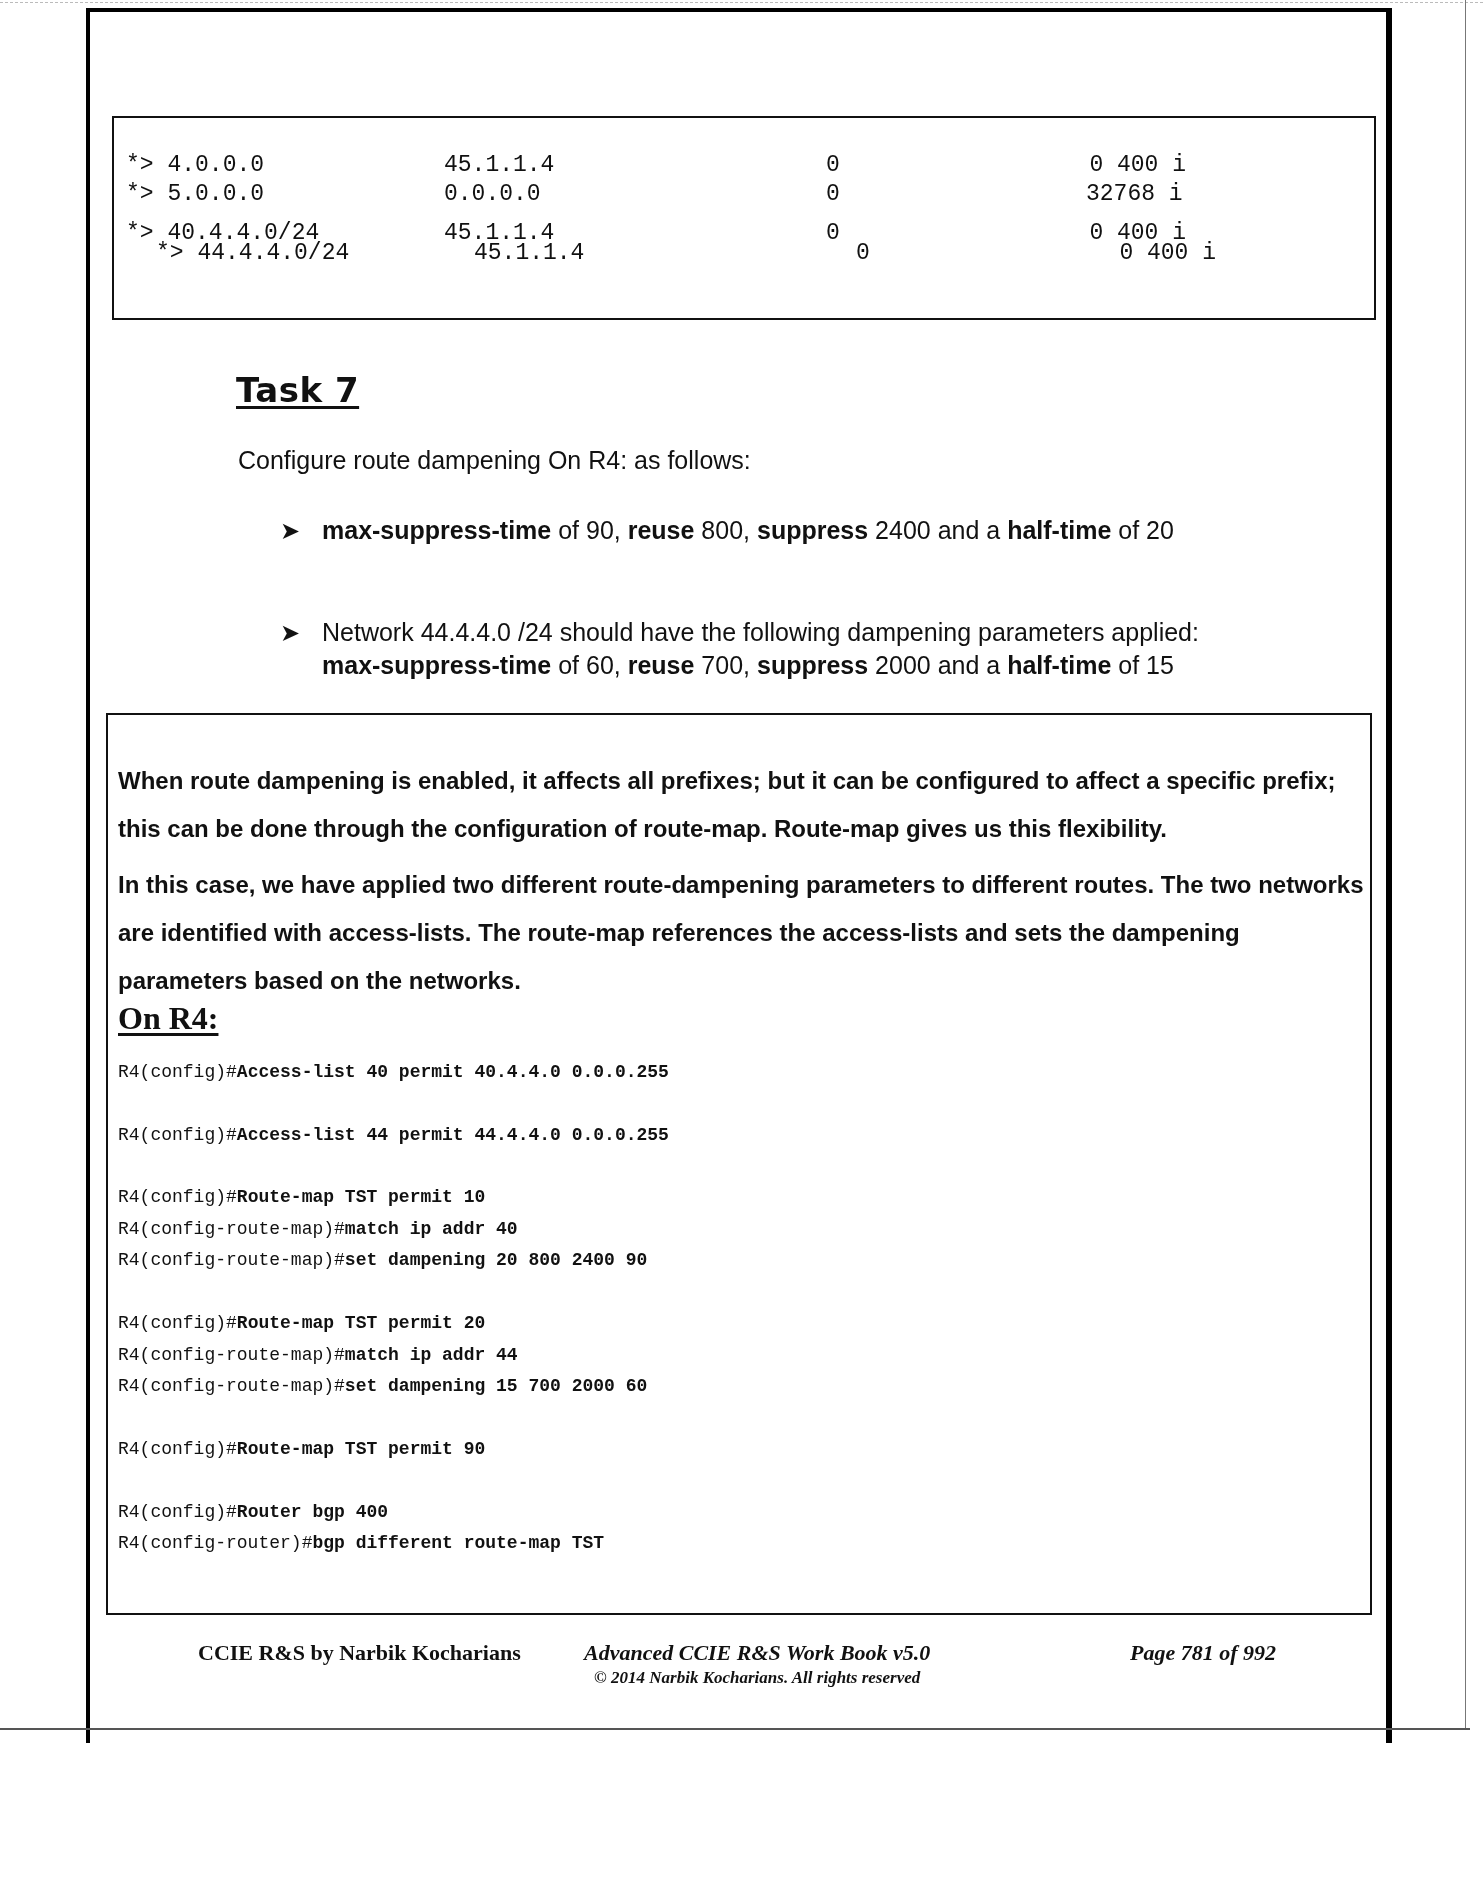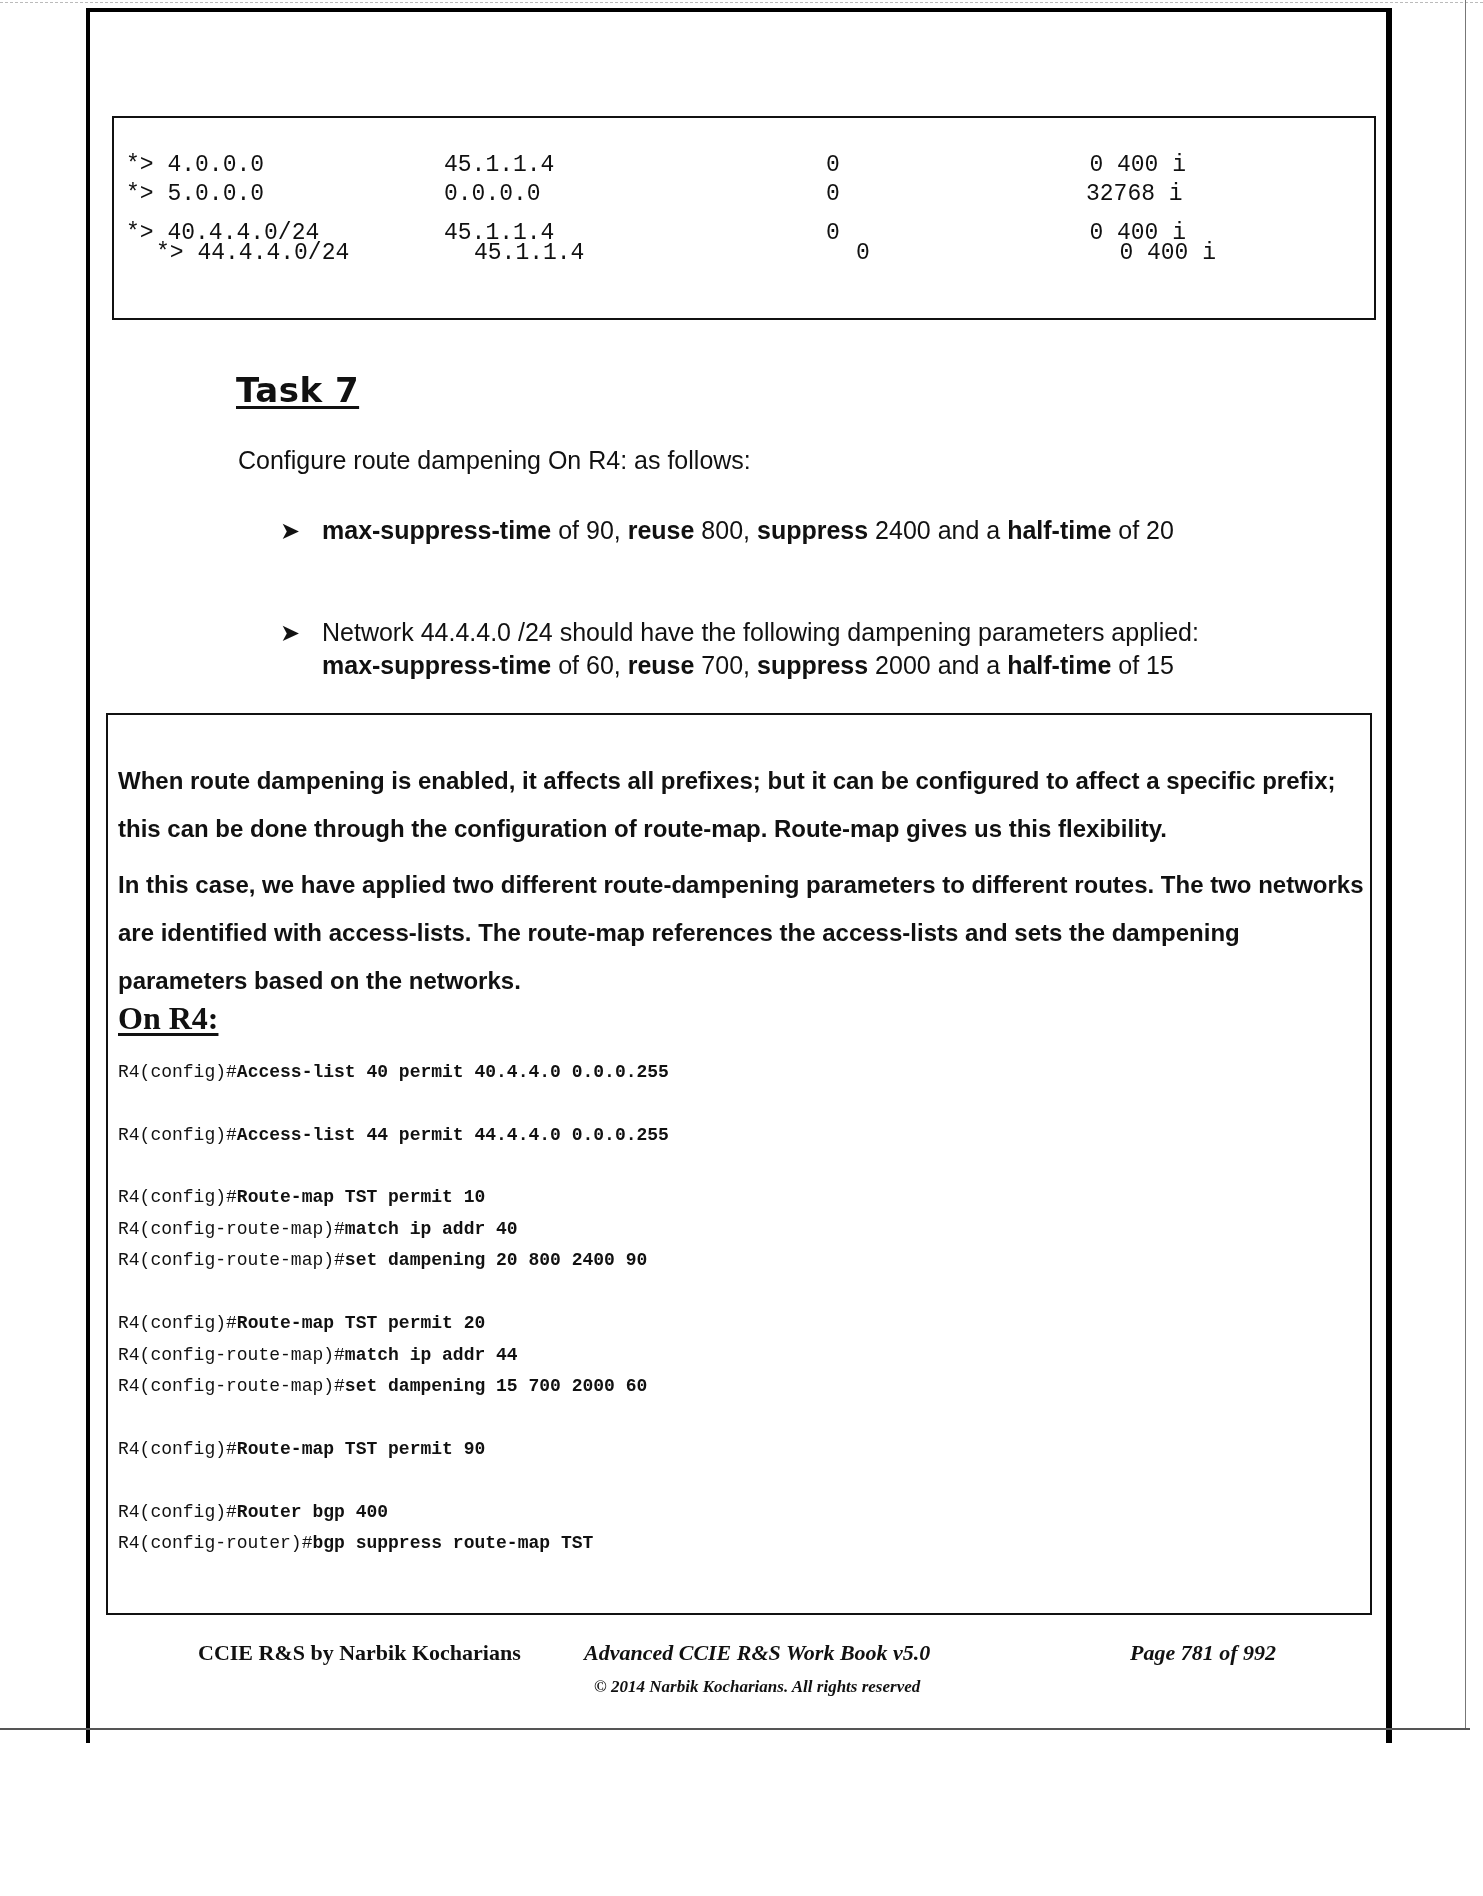--- a/index.html
+++ b/index.html
@@ -52,21 +52,21 @@
       text-decoration: underline; text-underline-offset: 4px;
     }
     .cli { position: absolute; left: 10px; font-size: 18px; white-space: pre; }
     .cli .prompt { font-weight: normal; }
     .cli .cmd { font-weight: bold; }
 
     
     .footer { position: absolute; top: 1640px; font-size: 22px; }
     .f-left { left: 198px; font-weight: bold; }
     .f-mid { left: 584px; font-weight: bold; text-align: center; font-style: italic; }
-    .f-mid .sub { display: block; font-size: 17px; margin-top: 11px; }
+    .f-mid .sub { display: block; font-size: 17px; margin-top: 2px; }
     .f-right { left: 1130px; font-weight: bold; font-style: italic; }
   </style>
 </head>
 <body>
 
 <div class="top-noise"></div>
 <div class="outer-right-line"></div>
 <div class="page-frame"></div>
 <div class="bottom-rule"></div>
 
@@ -123,21 +123,21 @@
   <div class="cli mono" style="top:347px;"><span class="prompt">R4(config)#</span><span class="cmd">Access-list 40 permit 40.4.4.0 0.0.0.255</span></div>
   <div class="cli mono" style="top:410px;"><span class="prompt">R4(config)#</span><span class="cmd">Access-list 44 permit 44.4.4.0 0.0.0.255</span></div>
   <div class="cli mono" style="top:472px;"><span class="prompt">R4(config)#</span><span class="cmd">Route-map TST permit 10</span></div>
   <div class="cli mono" style="top:504px;"><span class="prompt">R4(config-route-map)#</span><span class="cmd">match ip addr 40</span></div>
   <div class="cli mono" style="top:535px;"><span class="prompt">R4(config-route-map)#</span><span class="cmd">set dampening 20 800 2400 90</span></div>
   <div class="cli mono" style="top:598px;"><span class="prompt">R4(config)#</span><span class="cmd">Route-map TST permit 20</span></div>
   <div class="cli mono" style="top:630px;"><span class="prompt">R4(config-route-map)#</span><span class="cmd">match ip addr 44</span></div>
   <div class="cli mono" style="top:661px;"><span class="prompt">R4(config-route-map)#</span><span class="cmd">set dampening 15 700 2000 60</span></div>
   <div class="cli mono" style="top:724px;"><span class="prompt">R4(config)#</span><span class="cmd">Route-map TST permit 90</span></div>
   <div class="cli mono" style="top:787px;"><span class="prompt">R4(config)#</span><span class="cmd">Router bgp 400</span></div>
-  <div class="cli mono" style="top:818px;"><span class="prompt">R4(config-router)#</span><span class="cmd">bgp suppress route-map TST</span></div>
+  <div class="cli mono" style="top:818px;"><span class="prompt">R4(config-router)#</span><span class="cmd">bgp different route-map TST</span></div>
 </div>
 
 <div class="footer f-left serif">CCIE R&amp;S by Narbik Kocharians</div>
 <div class="footer f-mid serif">
   <span>Advanced CCIE R&amp;S Work Book v5.0</span>
   <span class="sub">© 2014 Narbik Kocharians. All rights reserved</span>
 </div>
 <div class="footer f-right serif">Page 781 of 992</div>
 
 </body></html>

